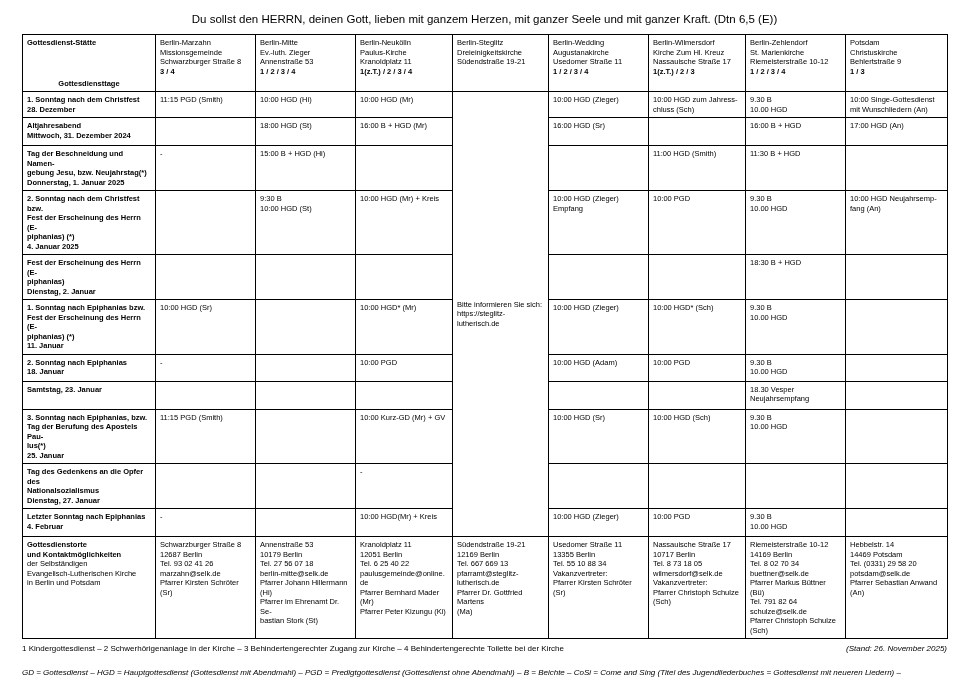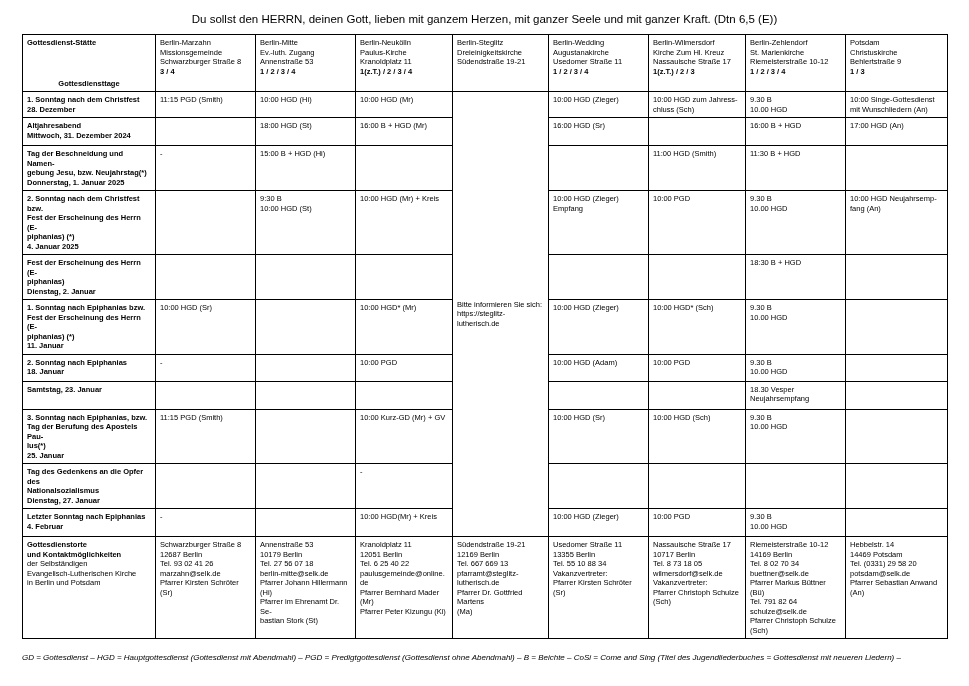--- a/index.html
+++ b/index.html
@@ -38,21 +38,21 @@
       <col style="width:96px">
         <col style="width:100px">
         <col style="width:97px">
         <col style="width:100px">
         <col style="width:102px">
     </colgroup>
     <thead>
         <tr id="header-row">
           <th class="corner"><div class="corner-inner"><span class="c-top">Gottesdienst-Stätte</span><span class="c-bot">Gottesdiensttage</span></div></th>
           <th><div class="colname">Berlin-Marzahn</div><div class="colsub">Missionsgemeinde</div><div class="colsub">Schwarzburger Straße 8</div><div class="colnums">3 / 4</div></th>
-          <th><div class="colname">Berlin-Mitte</div><div class="colsub">Ev.-luth. Zugang</div><div class="colsub">Annenstraße 53</div><div class="colnums">1 / 2 / 3 / 4</div></th>
+          <th><div class="colname">Berlin-Mitte</div><div class="colsub">Ev.-luth. Zieger</div><div class="colsub">Annenstraße 53</div><div class="colnums">1 / 2 / 3 / 4</div></th>
           <th><div class="colname">Berlin-Neukölln</div><div class="colsub">Paulus-Kirche</div><div class="colsub">Kranoldplatz 11</div><div class="colnums">1(z.T.) / 2 / 3 / 4</div></th>
           <th><div class="colname">Berlin-Steglitz</div><div class="colsub">Dreieinigkeitskirche</div><div class="colsub">Südendstraße 19-21</div></th>
           <th><div class="colname">Berlin-Wedding</div><div class="colsub">Augustanakirche</div><div class="colsub">Usedomer Straße 11</div><div class="colnums">1 / 2 / 3 / 4</div></th>
           <th><div class="colname">Berlin-Wilmersdorf</div><div class="colsub">Kirche Zum Hl. Kreuz</div><div class="colsub">Nassauische Straße 17</div><div class="colnums">1(z.T.) / 2 / 3</div></th>
           <th><div class="colname">Berlin-Zehlendorf</div><div class="colsub">St. Marienkirche</div><div class="colsub">Riemeisterstraße 10-12</div><div class="colnums">1 / 2 / 3 / 4</div></th>
           <th><div class="colname">Potsdam</div><div class="colsub">Christuskirche</div><div class="colsub">Behlertstraße 9</div><div class="colnums">1 / 3</div></th>
         </tr>
       </thead>
     <tbody id="body-rows">
         <tr style="height: 26px;">
@@ -240,18 +240,22 @@
           <td class="cell">Hebbelstr. 14
 14469 Potsdam
 Tel. (0331) 29 58 20
 potsdam@selk.de
 Pfarrer Sebastian Anwand
 (An)</td>
         </tr>
       </tbody>
   </table>
 
+  <div class="legend-row">
+    <span>1 Kindergottesdienst  –  2 Schwerhörigenanlage in der Kirche  –  3 Behindertengerechter Zugang zur Kirche  –  4 Behindertengerechte Toilette bei der Kirche</span>
+    <span class="stand">(Stand: 26. November 2025)</span>
+  </div>
 
   <div class="abbrev">
     <div>GD = Gottesdienst – HGD = Hauptgottesdienst (Gottesdienst mit Abendmahl) – PGD = Predigtgottesdienst (Gottesdienst ohne Abendmahl) – B = Beichte – CoSi = Come and Sing (Titel des Jugendliederbuches = Gottesdienst mit neueren Liedern) –</div>
 
   </div>
 </div>
 
 </body></html>

